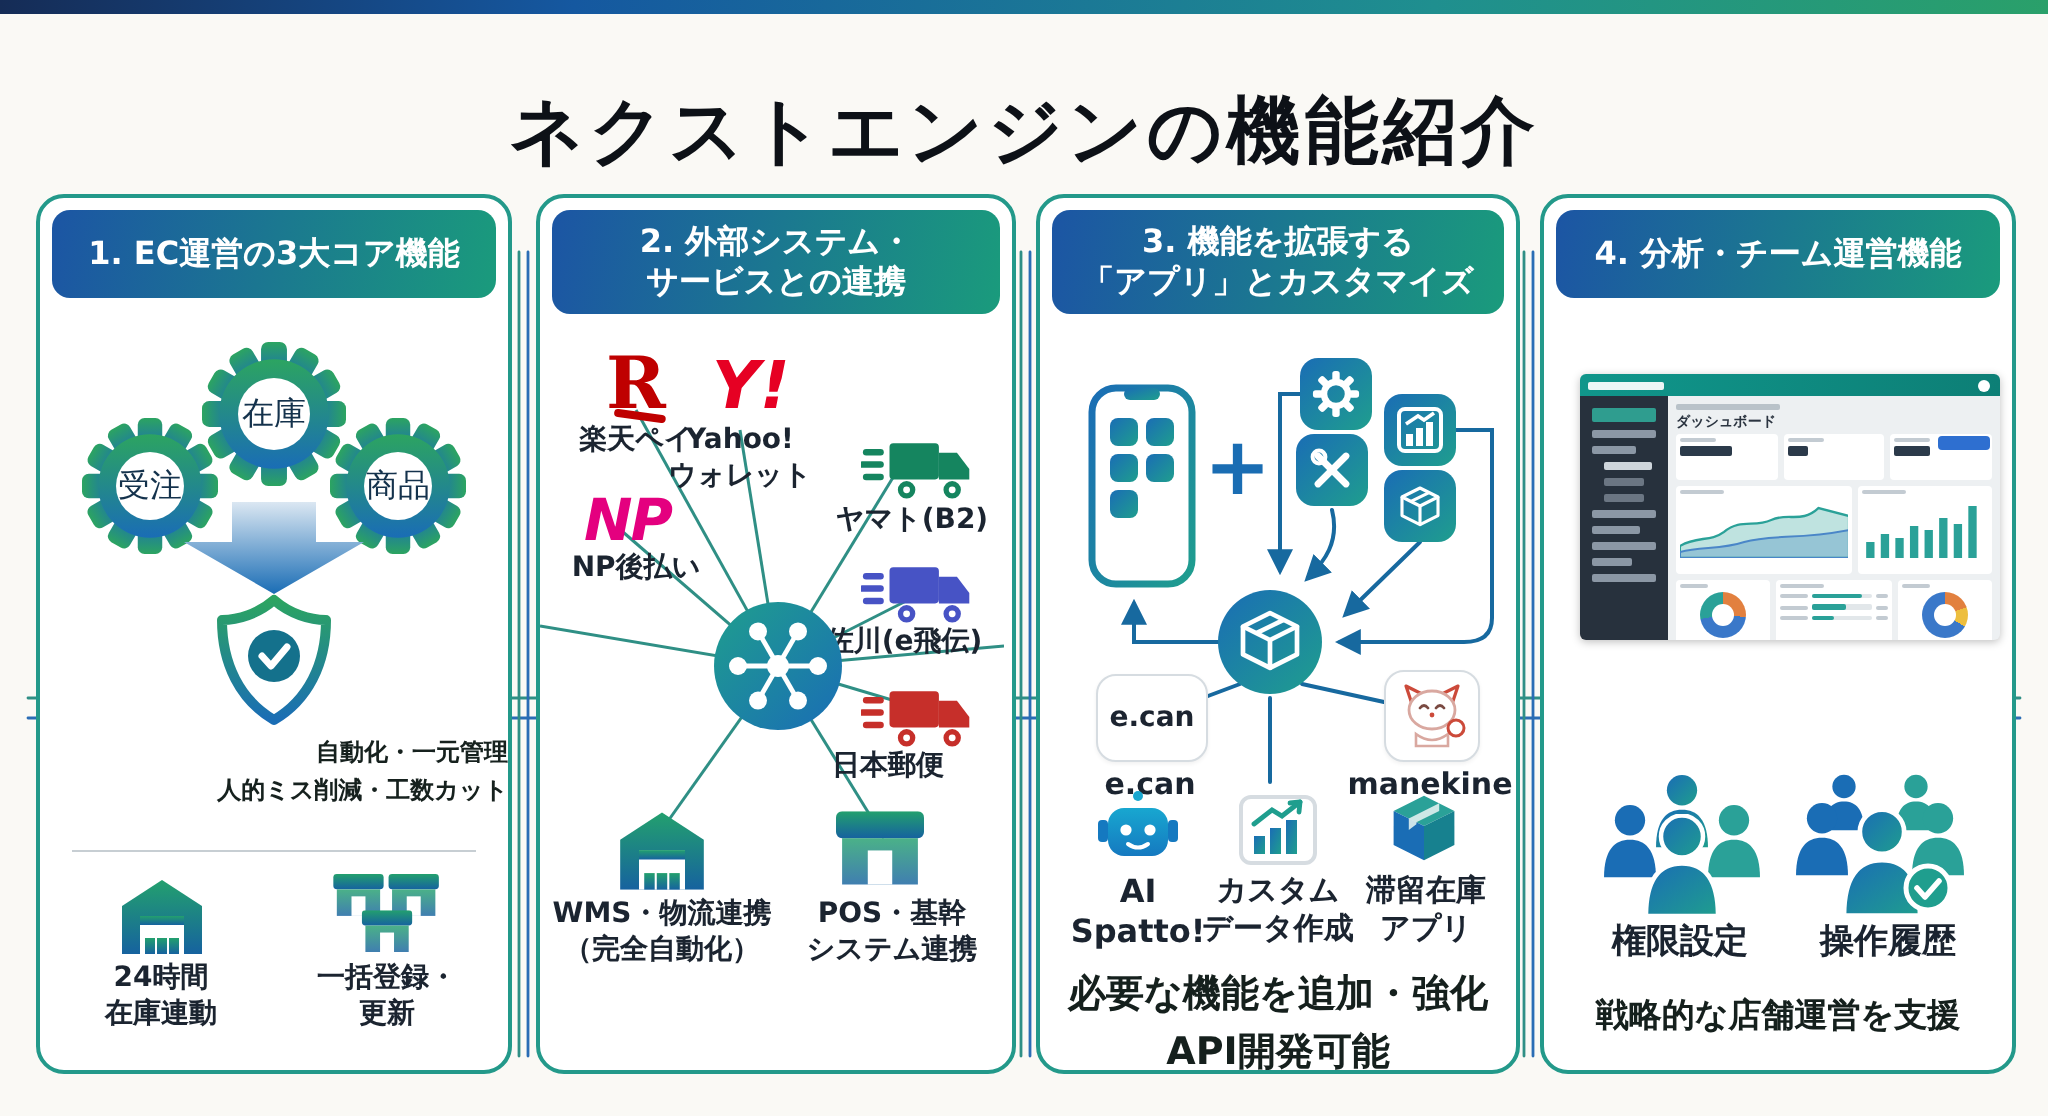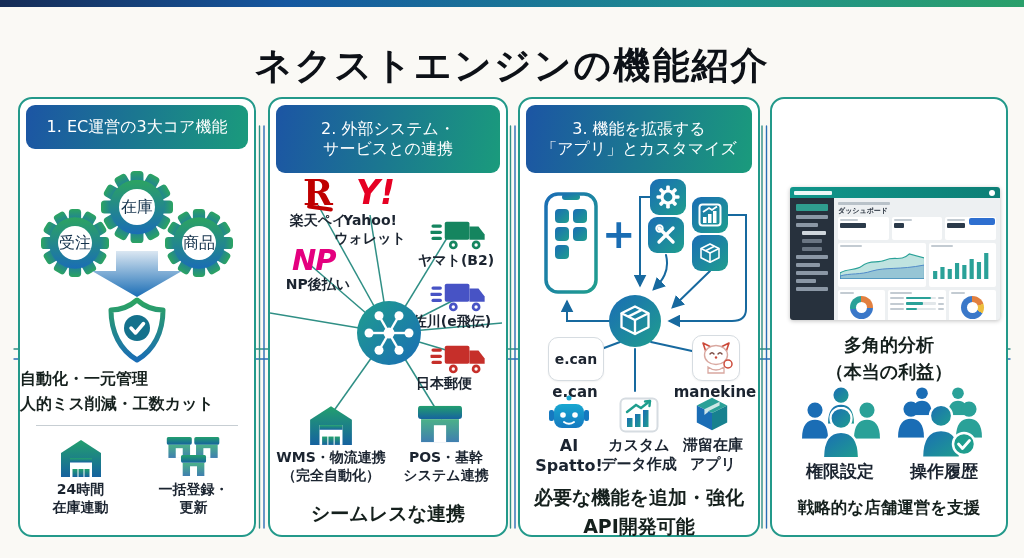--- a/index.html
+++ b/index.html
@@ -3,26 +3,26 @@
 <meta charset="utf-8">
 <style>
   html,body{margin:0;padding:0}
   body{width:1024px;height:558px;background:#faf9f5;font-family:"DejaVu Sans","Liberation Sans",sans-serif;position:relative;overflow:hidden}
   .abs{position:absolute}
   #topbar{position:absolute;left:0;top:0;width:1024px;height:7px;background:linear-gradient(90deg,#152c56,#1558a0 28%,#1f8f8f 70%,#2aa06a);z-index:2}
   #page-title{position:absolute;left:0;top:16px;width:1024px;text-align:center;font-size:37px;font-weight:bold;color:#0d1117;letter-spacing:2px;z-index:2}
   #bg-traces{position:absolute;left:0;top:0;width:1024px;height:558px;z-index:0}
   .panel{position:absolute;top:97px;height:436px;background:#fff;border:2px solid #23998a;border-radius:14px;z-index:1}
   #p1{left:18px;width:234px} #p2{left:268px;width:236px} #p3{left:518px;width:238px} #p4{left:770px;width:234px}
-  .panel-header{position:absolute;left:6px;right:6px;top:6px;border-radius:9px;background:linear-gradient(100deg,#1c55a4,#1a9b7c);color:#fff;font-weight:normal;text-align:center;white-space:pre-line;display:flex;align-items:center;justify-content:center;font-size:16px;line-height:1.28;z-index:1}
-  .hdr1{height:44px}.hdr2{height:68px}
+  .panel-header{position:absolute;left:6px;right:6px;top:6px;border-radius:9px;background:linear-gradient(100deg,#1c55a4,#1a9b7c);color:#fff;font-weight:bold;text-align:center;white-space:pre-line;display:flex;align-items:center;justify-content:center;font-size:16px;line-height:1.28;z-index:1}
+  .hdr1{height:44px}.hdr2{height:52px}
   .lbl{position:absolute;font-weight:bold;color:#1b2430;text-align:center;white-space:pre-line;line-height:1.25;font-size:14px;z-index:2}
   .mark{position:absolute;font-weight:bold;z-index:2}
   .gear-label{position:absolute;width:56px;text-align:center;font-weight:normal;font-size:16px;color:#14324c;z-index:2}
-  .summary{position:absolute;left:0;right:0;text-align:left;font-weight:bold;font-size:16px;color:#16211e;white-space:pre-line;line-height:1.55}
+  .summary{position:absolute;left:0;right:0;text-align:right;font-weight:bold;font-size:12px;color:#16211e;white-space:pre-line;line-height:1.55}
   .footer-line{position:absolute;left:0;right:0;font-weight:bold;color:#15201d;text-align:center;white-space:pre-line}
   .divider{position:absolute;left:16px;right:16px;border-top:1px solid #c7ced3}
   .tile{position:absolute;width:36px;height:36px;border-radius:9px;background:linear-gradient(135deg,#1a6db5,#1f9e8e);display:flex;align-items:center;justify-content:center;z-index:2}
   .whitebox{position:absolute;background:#fff;border:1.5px solid #d6dce1;border-radius:10px;display:flex;align-items:center;justify-content:center;z-index:2;box-shadow:0 1px 2px rgba(0,0,0,.06)}
   .truck-yamato{color:#15855f}.truck-sagawa{color:#4753c5}.truck-jp{color:#c62f2a}
   
   #dash{position:absolute;left:18px;top:88px;width:210px;height:133px;border-radius:3px;overflow:hidden;background:#edf0f2;box-shadow:0 1px 4px rgba(0,0,0,.25);z-index:2}
   #dash .dtop{height:11px;background:linear-gradient(90deg,#10968b,#0d7f76);display:flex;align-items:center}
   #dash .dlogo{width:38px;height:4px;background:rgba(255,255,255,.92);margin-left:4px;border-radius:1px}
   #dash .davatar{width:6px;height:6px;border-radius:50%;background:#fff;margin-left:auto;margin-right:5px}
@@ -276,21 +276,20 @@
     </svg>
   <div class="lbl" style="left:2px;top:350px;width:118px">WMS・物流連携
 （完全自動化）</div>
 
   <svg class="abs" style="left:148px;top:306px;z-index:2" width="44" height="38" viewBox="0 0 36 30">
       <use href="#store" width="36" height="30" fill="url(#gv2)"></use>
     </svg>
   <div class="lbl" style="left:126px;top:350px;width:100px">POS・基幹
 システム連携</div>
 
-  <div class="footer-line" style="top:402px;font-size:19px">シームレスな連携</div>
 </section>
 
 <section class="panel" id="p3">
   <div class="panel-header hdr2">3. 機能を拡張する
 「アプリ」とカスタマイズ</div>
 
   <svg class="abs" style="left:0;top:0;z-index:1" width="234" height="432" viewBox="0 0 234 432">
     <g fill="none" stroke="#17699f" stroke-width="2" stroke-linecap="round">
       <path d="M130,98 H120 V186" marker-end="url(#arr)"></path>
       <path d="M146,156 C150,172 142,182 134,190" marker-end="url(#arr)"></path>
@@ -416,20 +415,21 @@
     <polygon points="28,7 12,15 12,21 16,18 16,17 28,11" fill="#dff0ee" opacity=".9"></polygon>
   </svg>
   <div class="lbl" style="left:158px;top:337px;width:70px;font-size:15px">滞留在庫
 アプリ</div>
 
   <div class="footer-line" style="top:384px;font-size:19px;line-height:1.55">必要な機能を追加・強化
 API開発可能</div>
 </section>
 
 <section class="panel" id="p4">
+  <div class="panel-header hdr1">4. 分析・チーム運営機能</div>
 
   <div id="dash">
     <div class="dtop">
       <div class="dlogo"></div>
       <div class="davatar"></div>
     </div>
     <div class="dbody">
       <div class="dside">
         <div class="mrow active"></div>
           <div class="mrow"></div>
@@ -516,22 +516,20 @@
           </div>
           <div class="ccard" style="flex:1;height:36px">
             <div class="ctit" style="width:14px"></div>
             <div class="donut" style="background:conic-gradient(#e2803f 0 70deg,#edbe3e 70deg 120deg,#3a78c9 120deg 360deg)"></div>
           </div>
         </div>
       </div>
     </div>
   </div>
 
-  <div class="footer-line" style="top:232px;font-size:18px;line-height:1.5;color:#15201d">多角的分析
-（本当の利益）</div>
 
   <svg class="abs" style="left:28px;top:288px;z-index:2" width="82" height="70" viewBox="0 0 82 70">
     <use href="#person" x="28" y="0" width="26" height="36.8" fill="url(#gd)"></use>
     <use href="#person" x="2" y="15" width="26" height="36.8" fill="#1a6db5"></use>
     <use href="#person" x="54" y="15" width="26" height="36.8" fill="#2aa198"></use>
     <use href="#person" x="23" y="20" width="36" height="51" fill="url(#gd)" stroke="#fff" stroke-width="1.5"></use>
   </svg>
   <svg class="abs" style="left:126px;top:288px;z-index:2" width="88" height="70" viewBox="0 0 88 70">
     <use href="#person" x="14" y="0" width="20" height="28.3" fill="#1a6db5"></use>
     <use href="#person" x="50" y="0" width="20" height="28.3" fill="#2aa198"></use>

